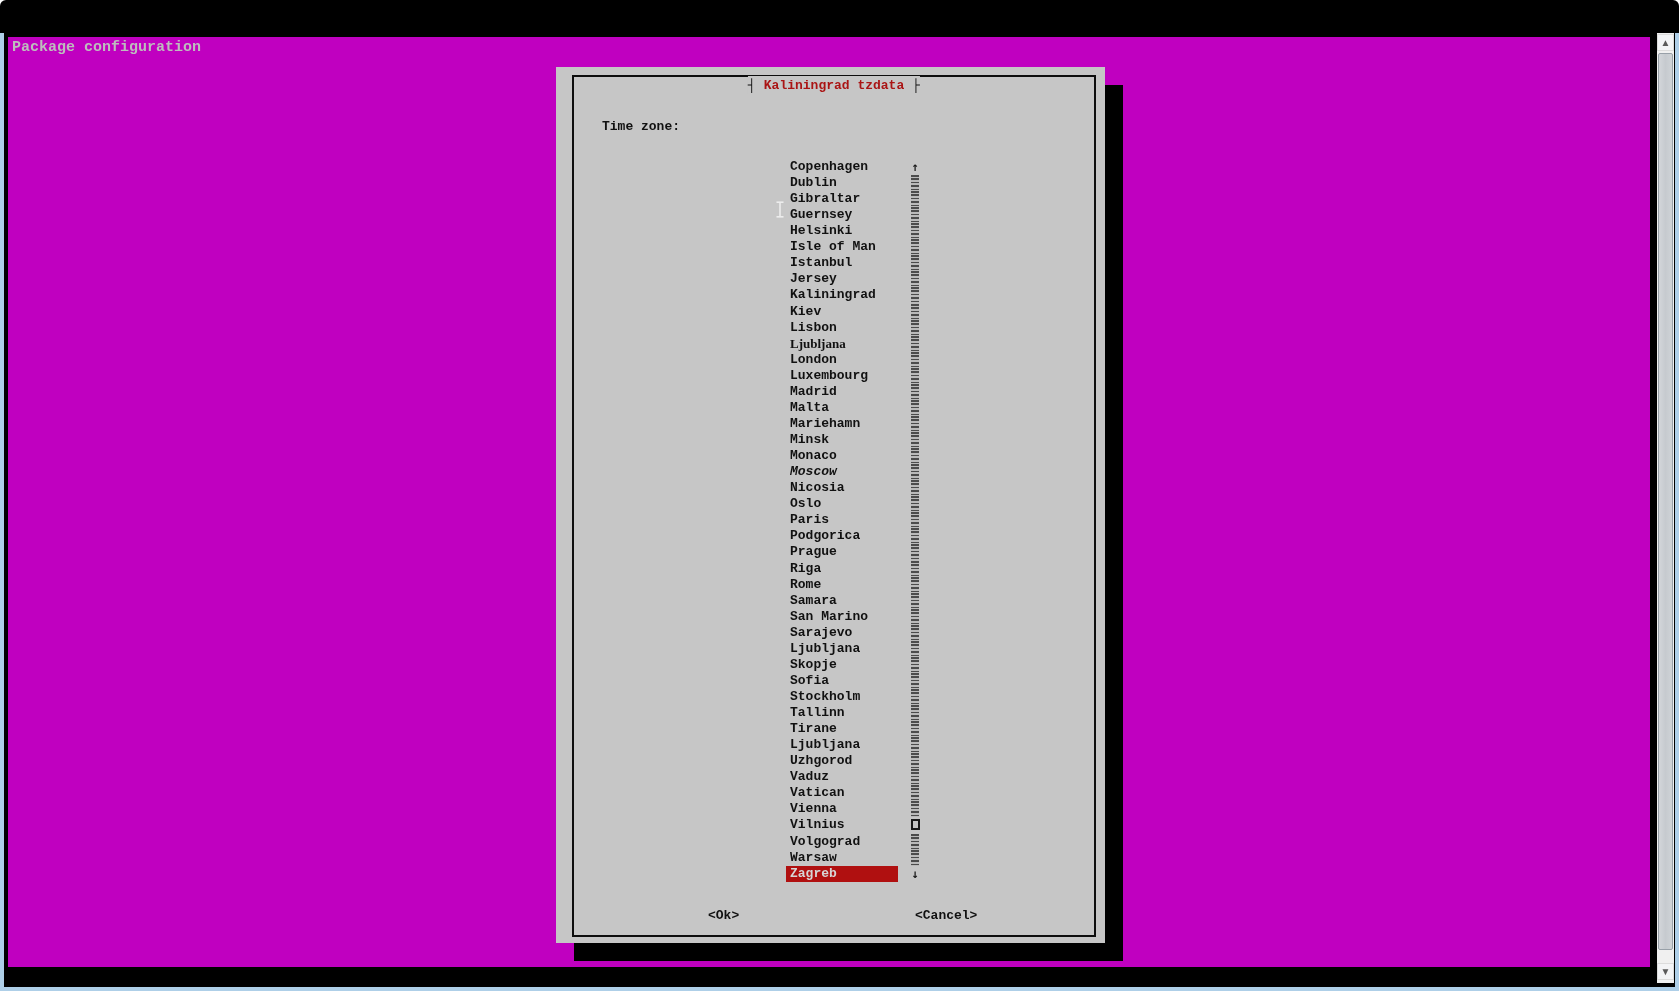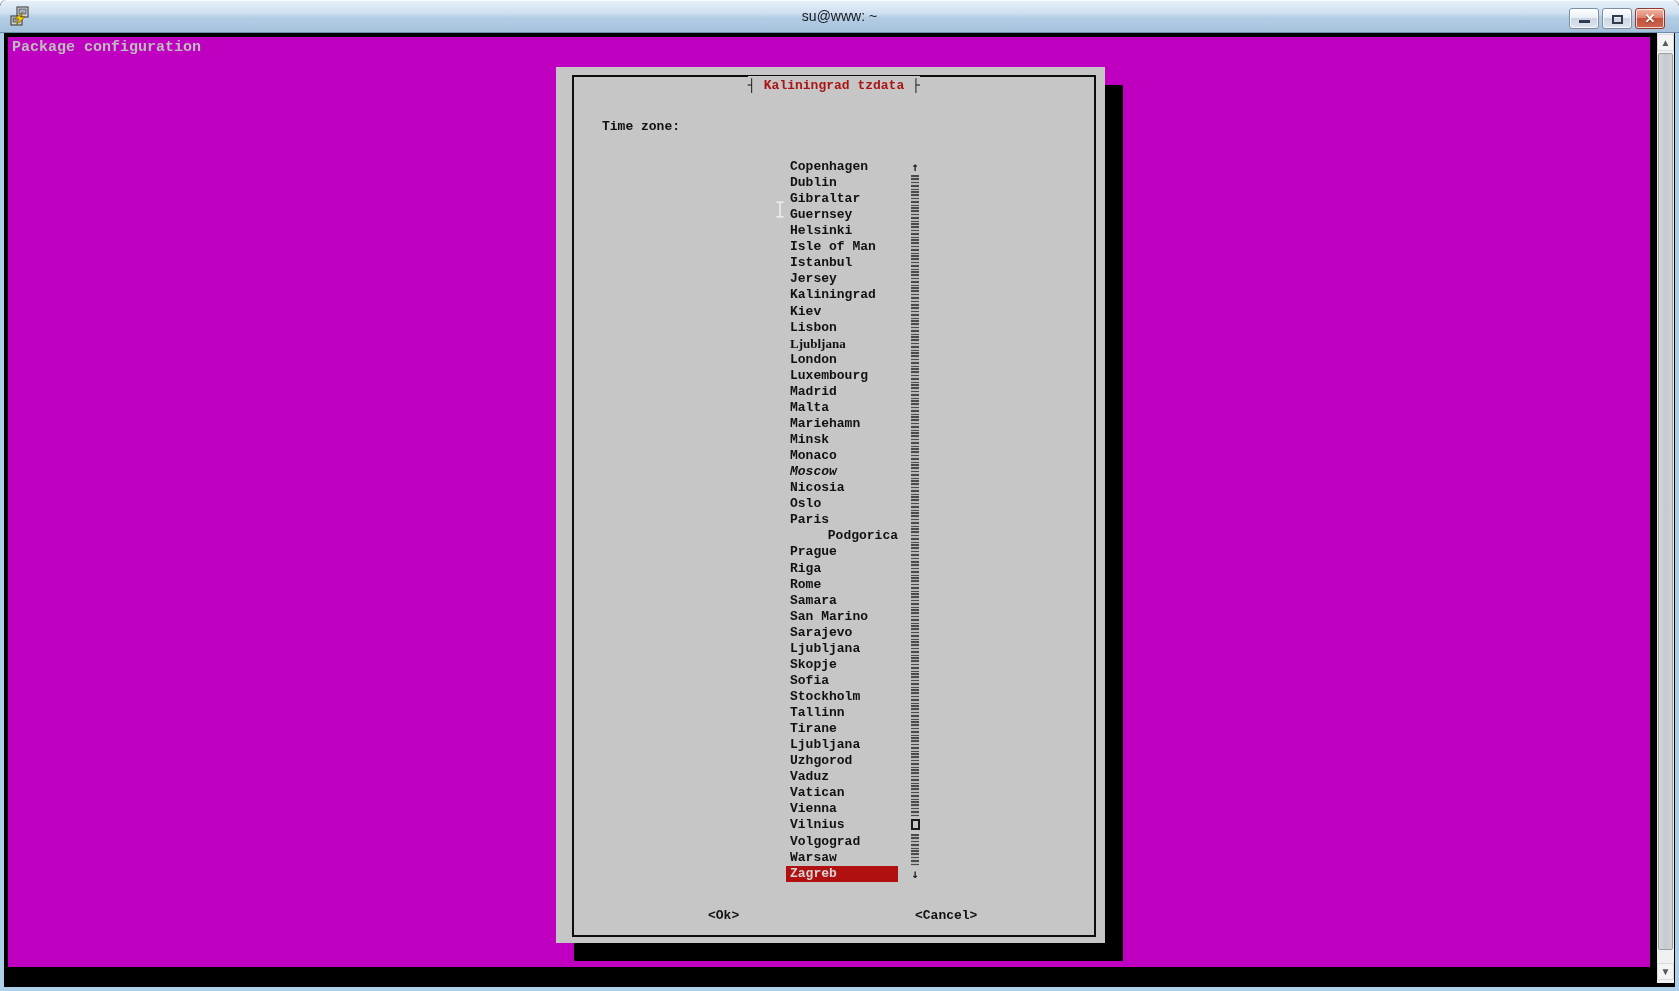--- a/index.html
+++ b/index.html
@@ -83,41 +83,20 @@
   .btn-cancel{left:341px;top:831px;}
 
   
   .ibeam{position:absolute;left:775px;top:201px;width:10px;height:17px;opacity:.9;}
 </style>
 </head>
 <body>
 
 <div class="window">
 
-  <div class="titlebar">
-    <svg class="app-icon" viewBox="0 0 22 22">
-      <rect x="8" y="1" width="11" height="10" fill="#d8d8d8" stroke="#333" stroke-width="1"></rect>
-      <rect x="10" y="3" width="7" height="5" fill="#9fb0c0" stroke="#333" stroke-width="0.6"></rect>
-      <rect x="2" y="10" width="11" height="9" fill="#cfcfcf" stroke="#333" stroke-width="1"></rect>
-      <rect x="4" y="12" width="7" height="4" fill="#8fa0b0" stroke="#333" stroke-width="0.6"></rect>
-      <polygon points="14,6 6,13 10,13 7,19 16,11 11,11" fill="#ffd400" stroke="#806000" stroke-width="0.8"></polygon>
-    </svg>
-    <div class="title-text">su@www: ~</div>
-    <div class="controls">
-      <div class="ctl-btn">
-          <div class="glyph-min"></div>
-        </div>
-      <div class="ctl-btn">
-          <div class="glyph-max"></div>
-        </div>
-      <div class="ctl-btn close">
-          <div class="glyph-close">✕</div>
-        </div>
-    </div>
-  </div>
 
   <div class="frame-left"></div>
   <div class="frame-right"></div>
   <div class="frame-bottom"></div>
 
   <div class="client">
     <div class="terminal">
       <div class="pkg-header">Package configuration</div>
     </div>
 
@@ -157,21 +136,21 @@
           <div class="city-row" style="top: 290.78px;">Luxembourg</div>
           <div class="city-row" style="top: 306.84px;">Madrid</div>
           <div class="city-row" style="top: 322.9px;">Malta</div>
           <div class="city-row" style="top: 338.96px;">Mariehamn</div>
           <div class="city-row" style="top: 355.02px;">Minsk</div>
           <div class="city-row" style="top: 371.08px;">Monaco</div>
           <div class="city-row" style="top: 387.14px; font-style: italic;">Moscow</div>
           <div class="city-row" style="top: 403.2px;">Nicosia</div>
           <div class="city-row" style="top: 419.26px;">Oslo</div>
           <div class="city-row" style="top: 435.32px;">Paris</div>
-          <div class="city-row" style="top: 451.38px; text-align: right;">Podgorica</div>
+          <div class="city-row" style="top: 451.38px;">Podgorica</div>
           <div class="city-row" style="top: 467.44px;">Prague</div>
           <div class="city-row" style="top: 483.5px;">Riga</div>
           <div class="city-row" style="top: 499.56px;">Rome</div>
           <div class="city-row" style="top: 515.62px;">Samara</div>
           <div class="city-row" style="top: 531.68px;">San Marino</div>
           <div class="city-row" style="top: 547.74px;">Sarajevo</div>
           <div class="city-row" style="top: 563.8px;">Ljubljana</div>
           <div class="city-row" style="top: 579.86px;">Skopje</div>
           <div class="city-row" style="top: 595.92px;">Sofia</div>
           <div class="city-row" style="top: 611.98px;">Stockholm</div>

